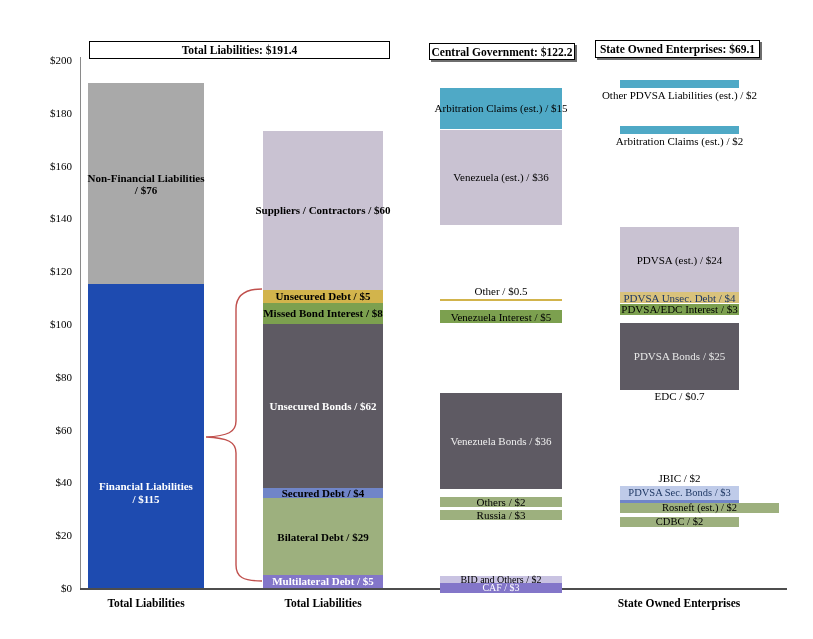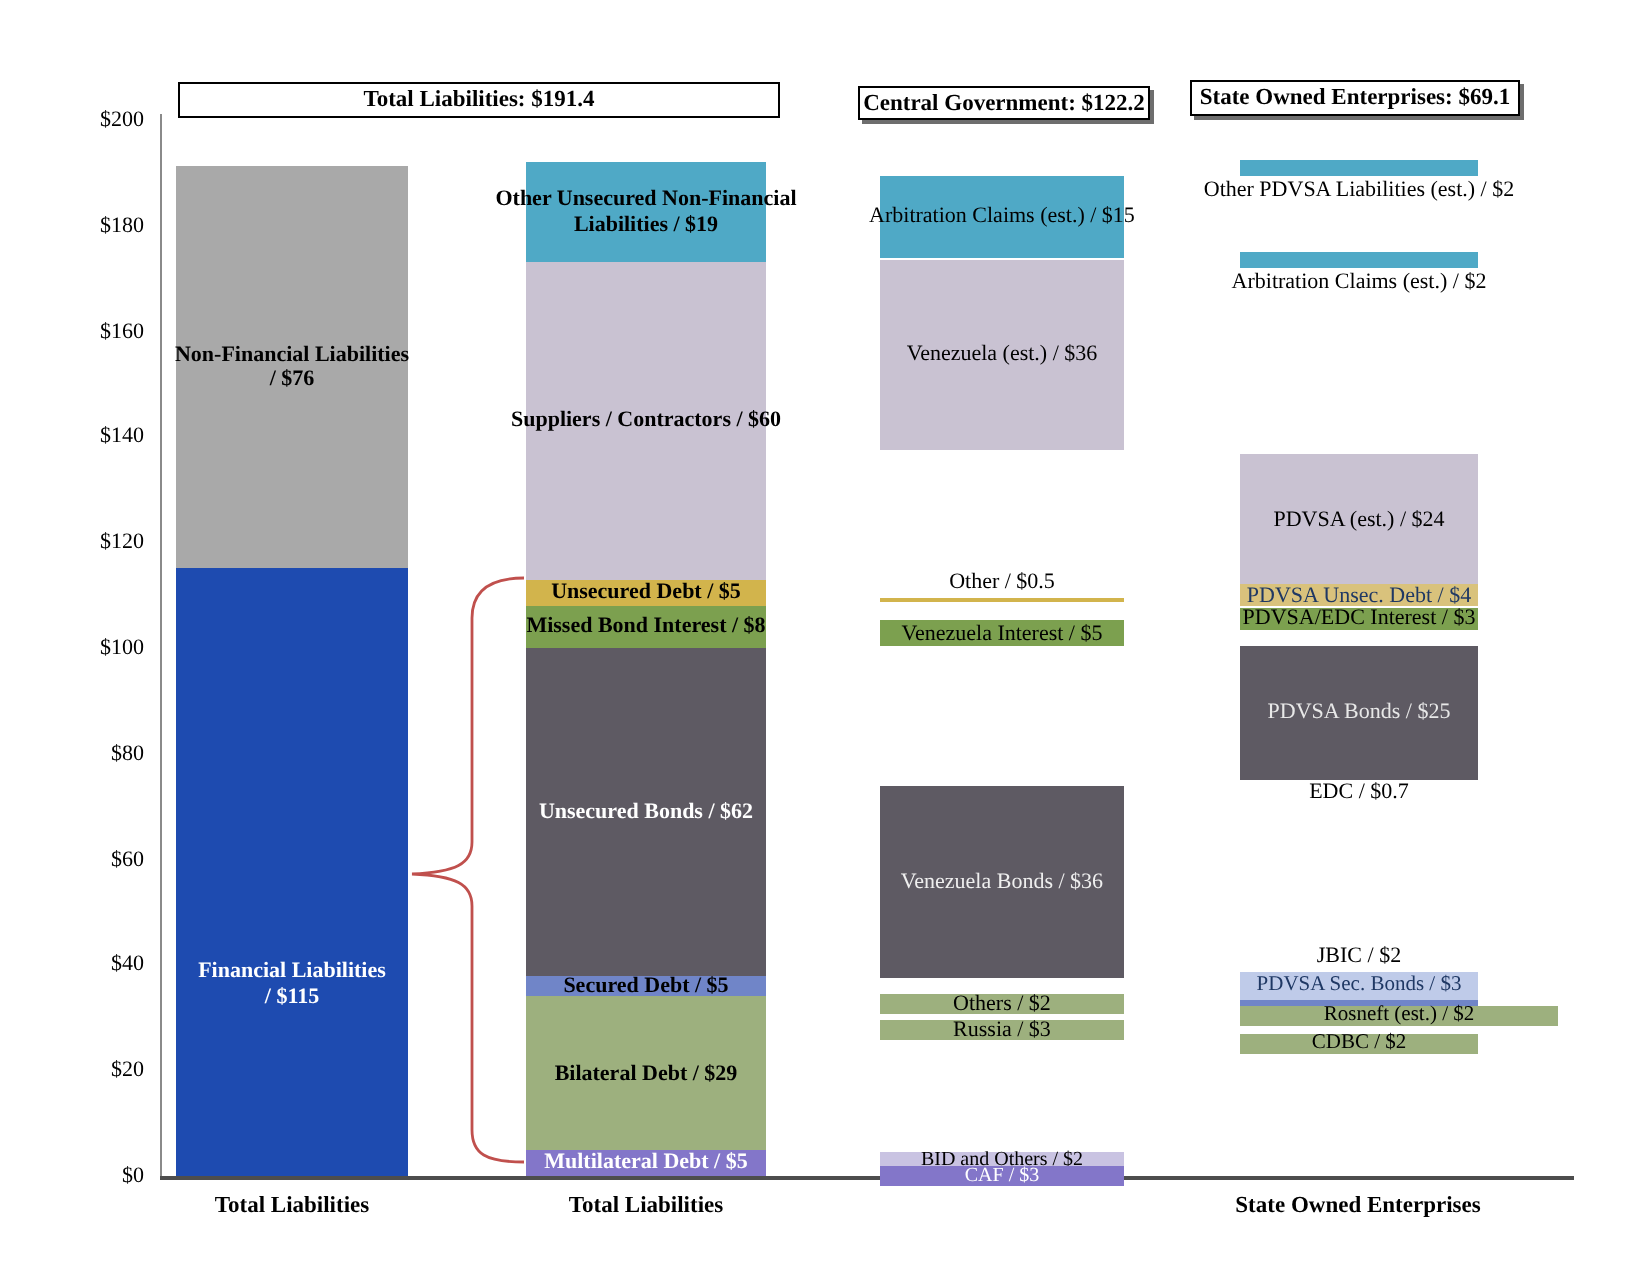--- a/index.html
+++ b/index.html
@@ -77,36 +77,33 @@
         </div>
       </div>
       <div class="column" style="left: 263px; width: 120px;">
         <div class="seg" style="top: 574.8px; height: 13.2px; background: rgb(131, 118, 201);">
           <div class="seg-label" style="color: rgb(255, 255, 255); font-size: 11px; font-weight: bold; top: calc(50% + 0px);">Multilateral Debt / $5</div>
         </div>
         <div class="seg" style="top: 498.24px; height: 76.56px; background: rgb(157, 176, 126);">
           <div class="seg-label" style="color: rgb(0, 0, 0); font-size: 11px; font-weight: bold; top: calc(50% + 0px);">Bilateral Debt / $29</div>
         </div>
         <div class="seg" style="top: 487.68px; height: 10.56px; background: rgb(112, 133, 200);">
-          <div class="seg-label" style="color: rgb(0, 0, 0); font-size: 11px; font-weight: bold; top: calc(50% + 0px);">Secured Debt / $5</div>
+          <div class="seg-label" style="color: rgb(0, 0, 0); font-size: 11px; font-weight: bold; top: calc(50% + 0px);">Secured Debt / $4</div>
         </div>
         <div class="seg" style="top: 324px; height: 163.68px; background: rgb(94, 90, 99);">
           <div class="seg-label" style="color: rgb(255, 255, 255); font-size: 11px; font-weight: bold; top: calc(50% + 0px);">Unsecured Bonds / $62</div>
         </div>
         <div class="seg" style="top: 302.88px; height: 21.12px; background: rgb(124, 160, 79);">
           <div class="seg-label" style="color: rgb(0, 0, 0); font-size: 11px; font-weight: bold; top: calc(50% + 0px);">Missed Bond Interest / $8</div>
         </div>
         <div class="seg" style="top: 289.68px; height: 13.2px; background: rgb(210, 180, 76);">
           <div class="seg-label" style="color: rgb(0, 0, 0); font-size: 11px; font-weight: bold; top: calc(50% + 0px);">Unsecured Debt / $5</div>
         </div>
         <div class="seg" style="top: 131.28px; height: 158.4px; background: rgb(201, 194, 210);">
           <div class="seg-label" style="color: rgb(0, 0, 0); font-size: 11px; font-weight: bold; top: calc(50% + 0px);">Suppliers / Contractors / $60</div>
-        </div>
-        <div class="seg" style="top: 81.12px; height: 50.16px; background: rgb(79, 169, 198);">
-          <div class="seg-label" style="color: rgb(0, 0, 0); font-size: 11px; font-weight: bold; top: calc(50% + 0px);">Other Unsecured Non-Financial Liabilities / $19</div>
         </div>
       </div>
       <div class="column" style="left: 440px; width: 122px;">
         <div class="seg" style="top: 87.72px; height: 40.92px; background: rgb(79, 169, 198);">
           <div class="seg-label" style="color: rgb(0, 0, 0); font-size: 11px; top: calc(50% + 0px);">Arbitration Claims (est.) / $15</div>
         </div>
         <div class="seg" style="top: 129.96px; height: 95.04px; background: rgb(201, 194, 210);">
           <div class="seg-label" style="color: rgb(0, 0, 0); font-size: 11px; top: calc(50% + 0px);">Venezuela (est.) / $36</div>
         </div>
         <div class="seg" style="top: 298.656px; height: 2.64px; background: rgb(210, 180, 76);">

